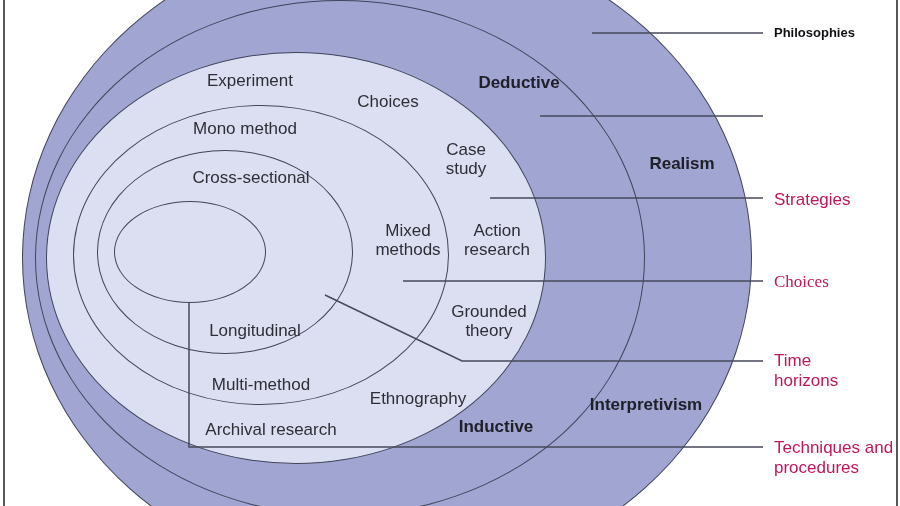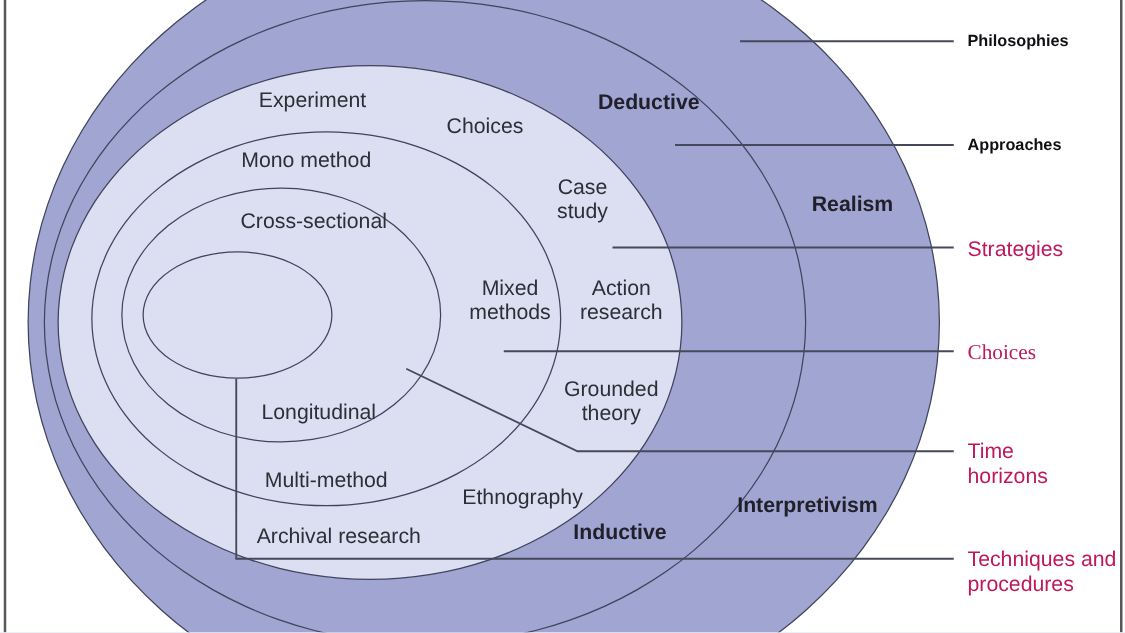--- a/index.html
+++ b/index.html
@@ -68,21 +68,20 @@
   <div class="lbl" style="left:255px; top:330px;">Longitudinal</div>
 
 
   <div class="lbl bold" style="left:519px; top:82px;">Deductive</div>
   <div class="lbl bold" style="left:496px; top:426px;">Inductive</div>
 
   <div class="lbl bold" style="left:682px; top:163px;">Realism</div>
   <div class="lbl bold" style="left:646px; top:404px;">Interpretivism</div>
 
   <div class="legend bold" style="top:23px;">Philosophies</div>
-  <div class="legend bold" style="top:106px;">Approaches</div>
   <div class="legend" style="top:190px;">Strategies</div>
   <div class="legend" style="top:272px;font-family:Liberation Serif, serif;">Choices</div>
   <div class="legend" style="top:351px; width:80px;">Time horizons</div>
   <div class="legend" style="top:438px; width:135px;">Techniques and procedures</div>
 
   <div class="frame-edge" style="left:3px;"></div>
   <div class="frame-edge" style="left:896px;"></div>
 
 </div>
 

